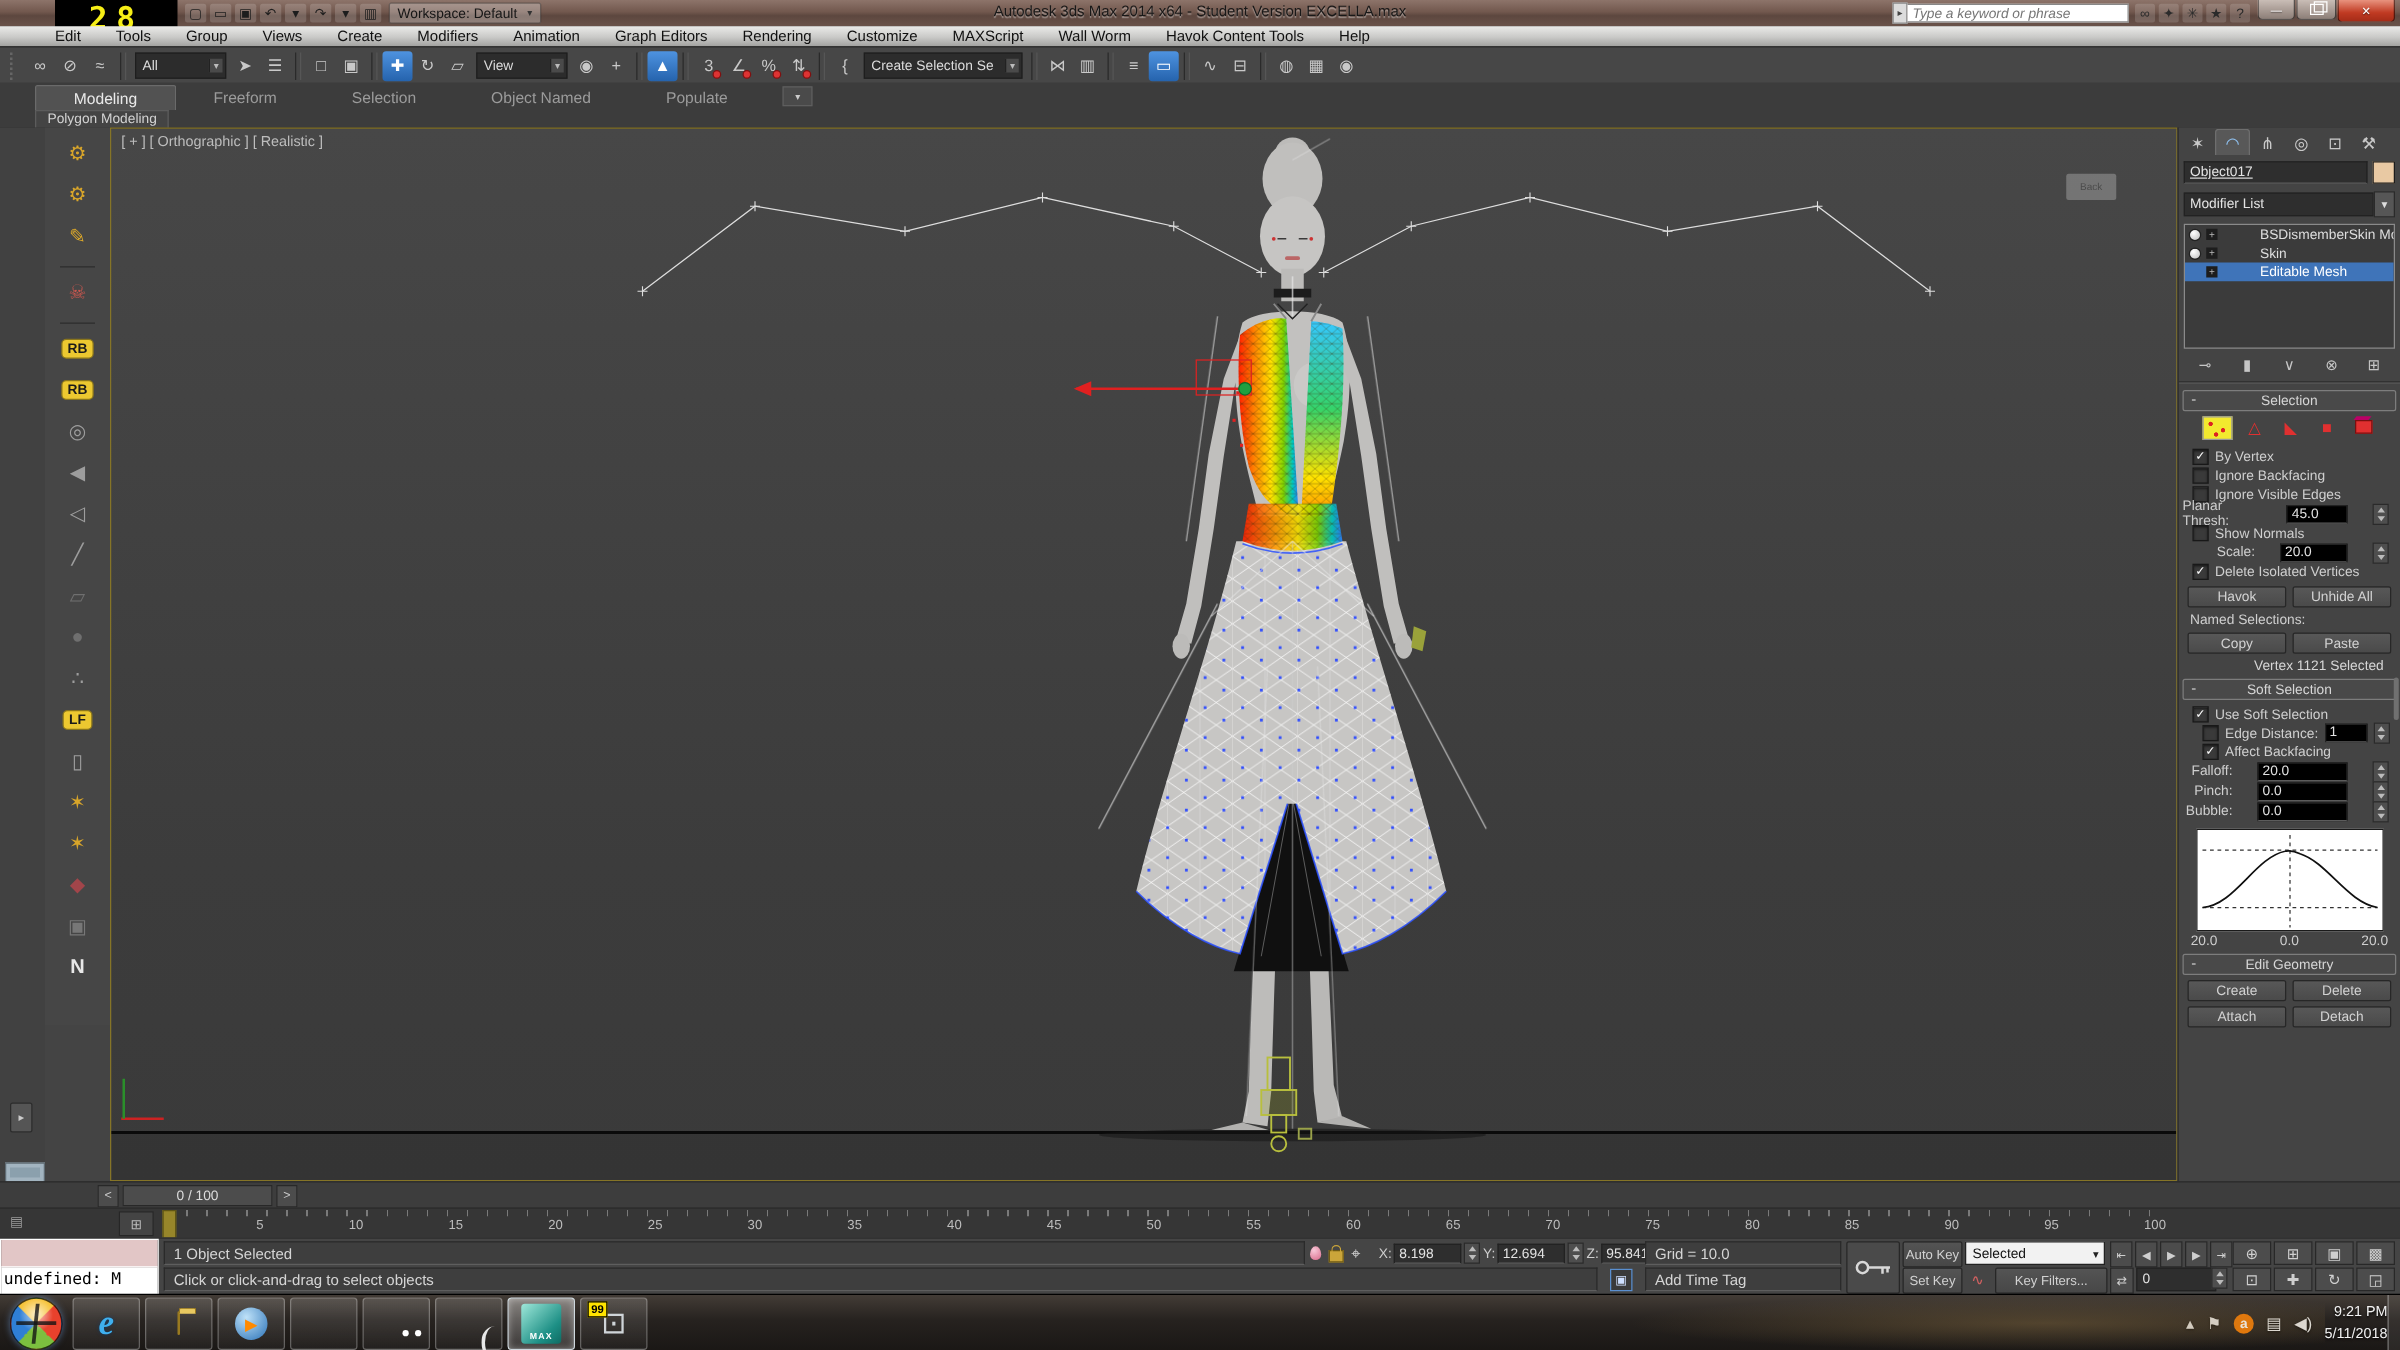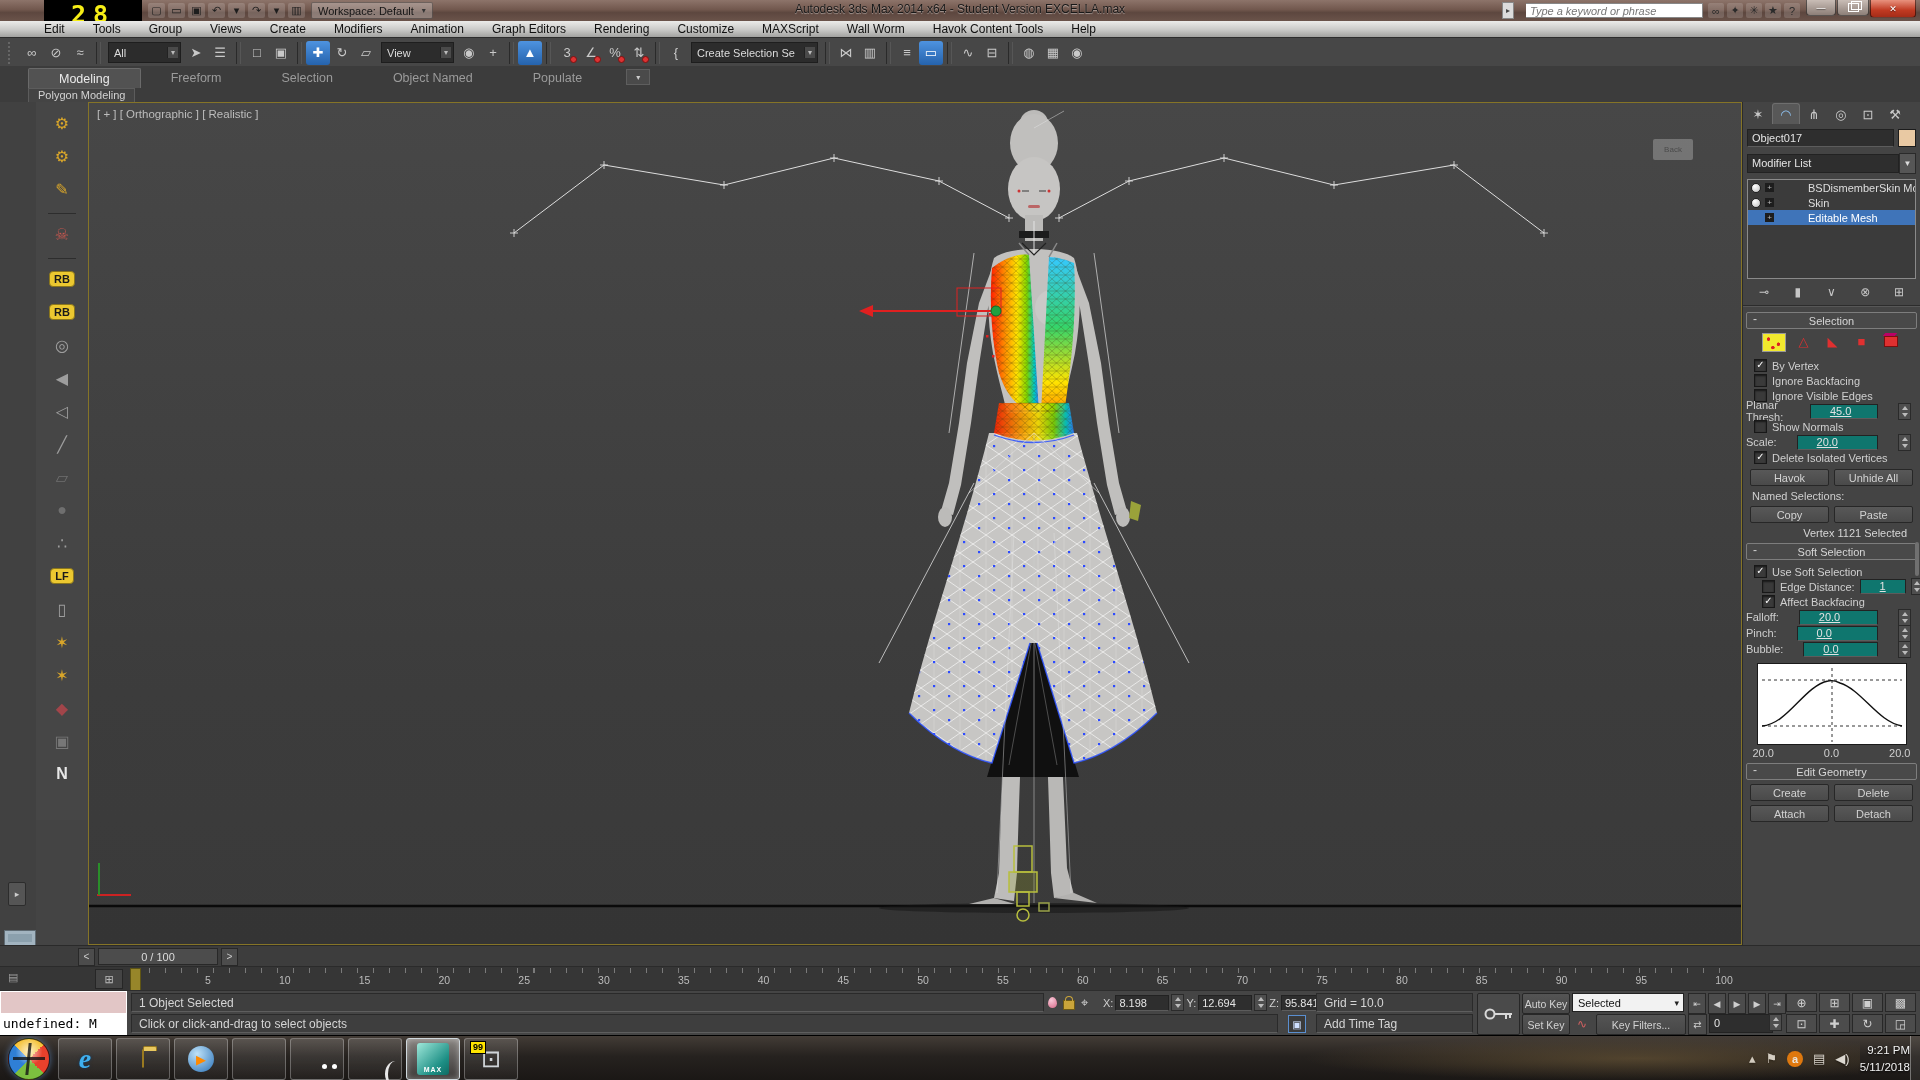--- a/index.html
+++ b/index.html
@@ -17,21 +17,21 @@
     background:rgba(255,255,255,.28);border:1px solid rgba(0,0,0,.35);border-radius:2px;
     font-size:11px;color:#151515;}
   #workspace::after{content:"▾";font-size:8px;margin-left:8px;color:#333;}
   #title-text{position:absolute;left:50%;top:2px;transform:translateX(-50%);
     font-size:12px;color:#181818;text-shadow:0 1px 1px rgba(255,255,255,.45);white-space:nowrap;}
   #tb-right{position:absolute;right:120px;top:2px;display:flex;align-items:center;gap:5px;}
   #search-wrap{display:flex;align-items:center;}
   #search-go{width:10px;height:15px;background:#dcdcdc;border:1px solid #888;
      font-size:8px;color:#444;display:flex;align-items:center;justify-content:center;}
   #search-input{width:168px;height:13px;border:1px solid #888;border-left:none;font-size:11px;
-     font-style:italic;padding:0 4px;color:#555;font-family:"Liberation Sans",sans-serif;margin-left:12px;}
+     font-style:italic;padding:0 4px;color:#555;font-family:"Liberation Sans",sans-serif;}
   .help-i{width:16px;height:15px;display:flex;align-items:center;justify-content:center;
      font-size:11px;color:#2b2b2b;background:rgba(255,255,255,.15);border-radius:2px;}
   #winbtns{position:absolute;right:4px;top:0;display:flex;}
   .wbtn{height:15px;display:flex;align-items:center;justify-content:center;
      border:1px solid rgba(0,0,0,.55);border-top:none;border-radius:0 0 4px 4px;
      background:linear-gradient(180deg,#c9bdb6,#8d7f78);color:#fff;font-size:9px;
      text-shadow:0 1px 1px rgba(0,0,0,.6);margin-left:1px;}
   #min-btn{width:28px;} #restore-btn{width:30px;}
   #close-btn{width:44px;height:17px;background:linear-gradient(180deg,#e8927e,#c03a22 60%,#a52c18);}
   .restore-glyph{width:9px;height:7px;border:1px solid #fff;position:relative;background:transparent;}
@@ -93,21 +93,21 @@
   #vp-label{position:absolute;left:8px;top:5px;font-size:11.5px;color:#bdbdbd;}
   #back-chip{position:absolute;right:48px;top:36px;width:40px;height:21px;background:#9b9b9b;opacity:.55;
      border-radius:2px;display:flex;align-items:center;justify-content:center;font-size:8px;color:#4f4f4f;}
   
   #cmdpanel{position:absolute;left:1742px;top:102px;width:178px;height:888px;background:#444;
      border-left:1px solid #2b2b2b;box-sizing:border-box;overflow:hidden;font-size:11px;}
   #cp-scroll{position:absolute;right:1px;top:440px;width:4px;height:34px;background:#707070;border-radius:2px;}
   #cp-tabs{display:flex;height:22px;padding-left:2px;gap:1px;align-items:flex-end;}
   .cp-tab{width:26px;height:20px;display:flex;align-items:center;justify-content:center;font-size:13px;color:#c9c9c9;}
   .cp-tab[data-state="active"]{background:#585858;border:1px solid #6e6e6e;border-bottom:none;border-radius:3px 3px 0 0;color:#8fc1f0;}
-  #cp-namerow{display:flex;align-items:flex-start;gap:4px;margin:5px 4px 0;}
+  #cp-namerow{display:flex;align-items:flex-start;gap:4px;margin:5px 4px 0;text-decoration:underline;}
   #obj-name{flex:1;height:16px;background:#2e2e2e;border:1px solid #222;border-bottom-color:#5c5c5c;
      color:#e4e4e4;padding:0 4px;line-height:16px;}
   #obj-color{width:16px;height:16px;border:1px solid #1c1c1c;}
   #modlist-row{display:flex;align-items:center;margin:6px 4px 0;}
   #modlist{flex:1;height:17px;background:#2e2e2e;border:1px solid #222;color:#e4e4e4;padding:0 4px;line-height:17px;}
   #modlist-arrow{width:15px;height:19px;background:#565656;border:1px solid #2a2a2a;color:#ddd;font-size:8px;
      display:flex;align-items:center;justify-content:center;}
   #stackbox{margin:5px 4px 0;height:98px;background:#3b3b3b;border:1px solid #8a8a8a;overflow:hidden;}
   .stack-row{display:flex;align-items:center;height:15px;padding-left:3px;gap:4px;color:#dedede;}
   .stack-row[data-state="selected"]{background:#3f74b9;color:#fff;}
@@ -131,22 +131,22 @@
                       radial-gradient(circle at 45% 80%,#d22 0 1.5px,transparent 2px);}
   .cube{width:12px;height:9px;background:#e03030;position:relative;border:1px solid #7a0f0f;}
   .cube::before{content:"";position:absolute;left:-1px;top:-4px;width:12px;height:3px;background:#b06;transform:skewX(-40deg);}
   .crow{display:flex;align-items:center;gap:5px;height:15px;margin-left:8px;}
   .cb{width:11px;height:11px;background:#3a3a3a;border:1px solid #181818;box-shadow:inset 0 1px 2px rgba(0,0,0,.6);
      display:flex;align-items:center;justify-content:center;color:#fff;font-size:10px;flex:0 0 auto;}
   .cb.checked::after{content:"✓";margin-top:-2px;}
   .clab{color:#cfcfcf;white-space:nowrap;}
   .frow{display:flex;align-items:center;justify-content:flex-end;gap:20px;height:16px;margin-right:6px;}
   .flab{color:#cfcfcf;}
-  .fld{width:46px;height:13px;background:#0f766e;border:1px solid #222;border-bottom-color:#5c5c5c;
-     color:#e2e2e2;padding:0 19px;line-height:13px;text-decoration:underline;}
+  .fld{width:46px;height:13px;background:#000000;border:1px solid #222;border-bottom-color:#5c5c5c;
+     color:#e2e2e2;padding:0 3px;line-height:13px;}
   .fld.xs{width:26px;}
   .spin{width:11px;height:15px;background:#4e4e4e;border:1px solid #2a2a2a;position:relative;flex:0 0 auto;}
   .spin::before,.spin::after{content:"";position:absolute;left:2.5px;border-left:3px solid transparent;border-right:3px solid transparent;}
   .spin::before{top:2px;border-bottom:4px solid #bbb;}
   .spin::after{bottom:2px;border-top:4px solid #bbb;}
   .btnrow{display:flex;gap:5px;justify-content:center;margin:4px 4px;}
   .pbtn{flex:1;height:17px;background:linear-gradient(180deg,#585858,#4a4a4a);border:1px solid #272727;
      border-radius:2px;color:#d2d2d2;font-size:11px;font-family:"Liberation Sans",sans-serif;}
   .lab-line{margin:3px 0 2px 6px;color:#cfcfcf;}
   .status-line{text-align:right;margin:3px 10px 4px 0;color:#d6d6d6;}

